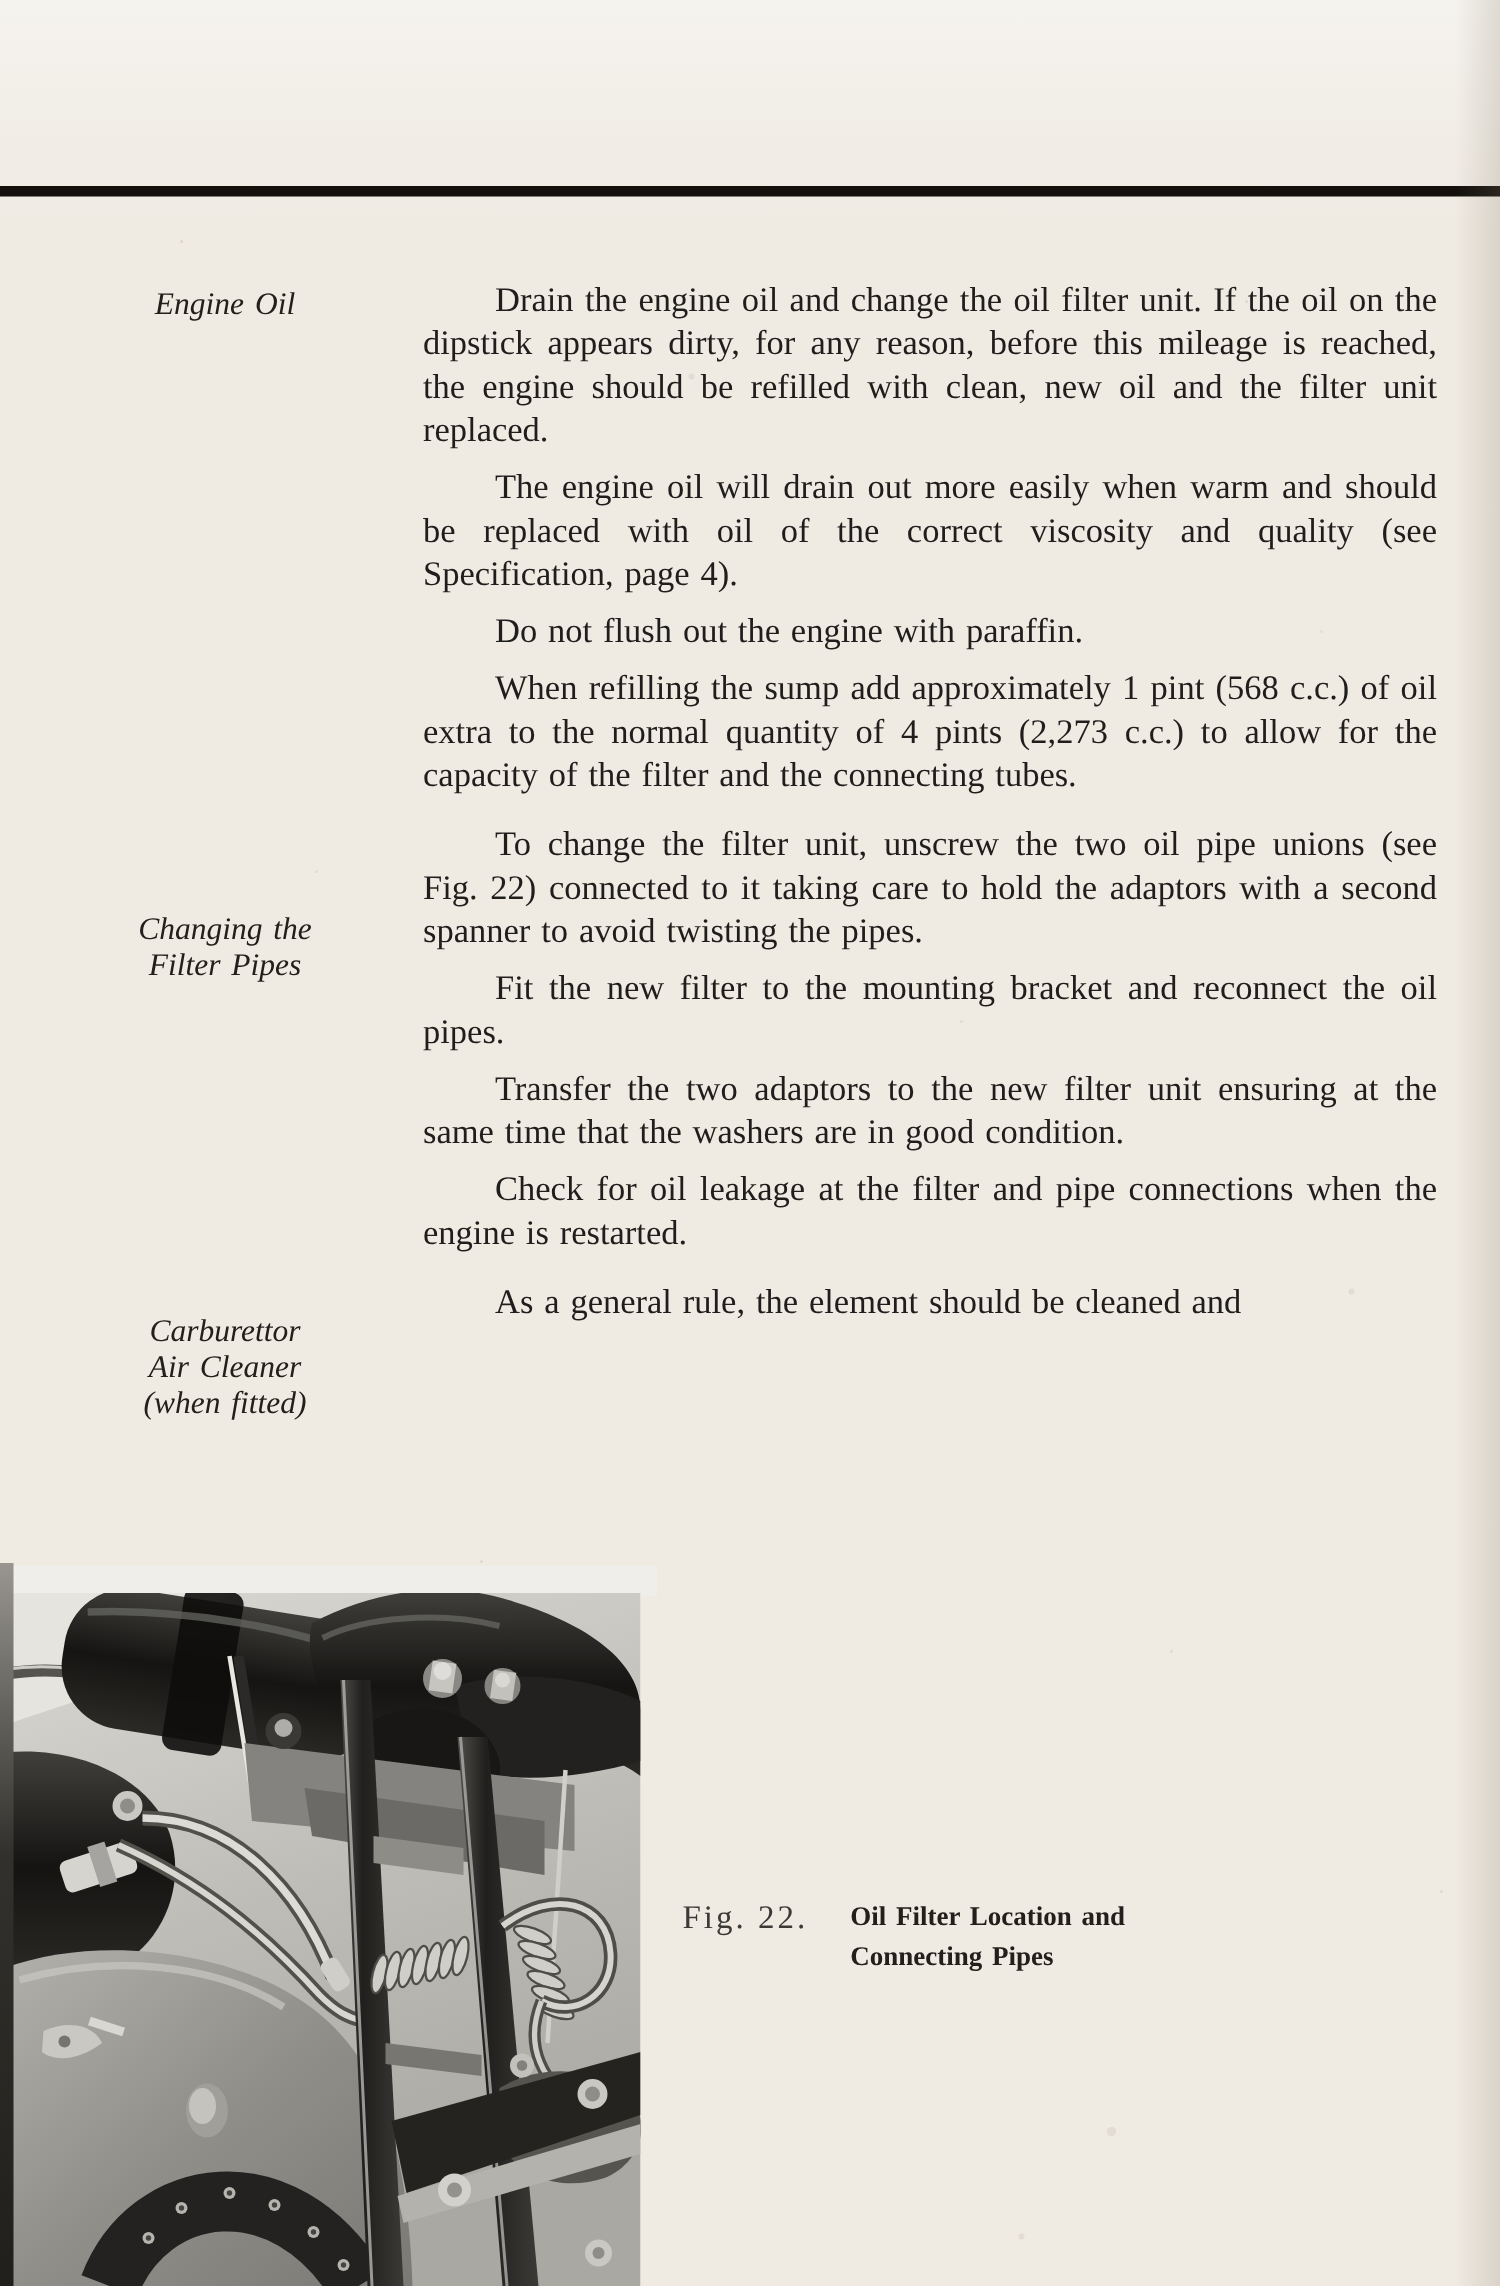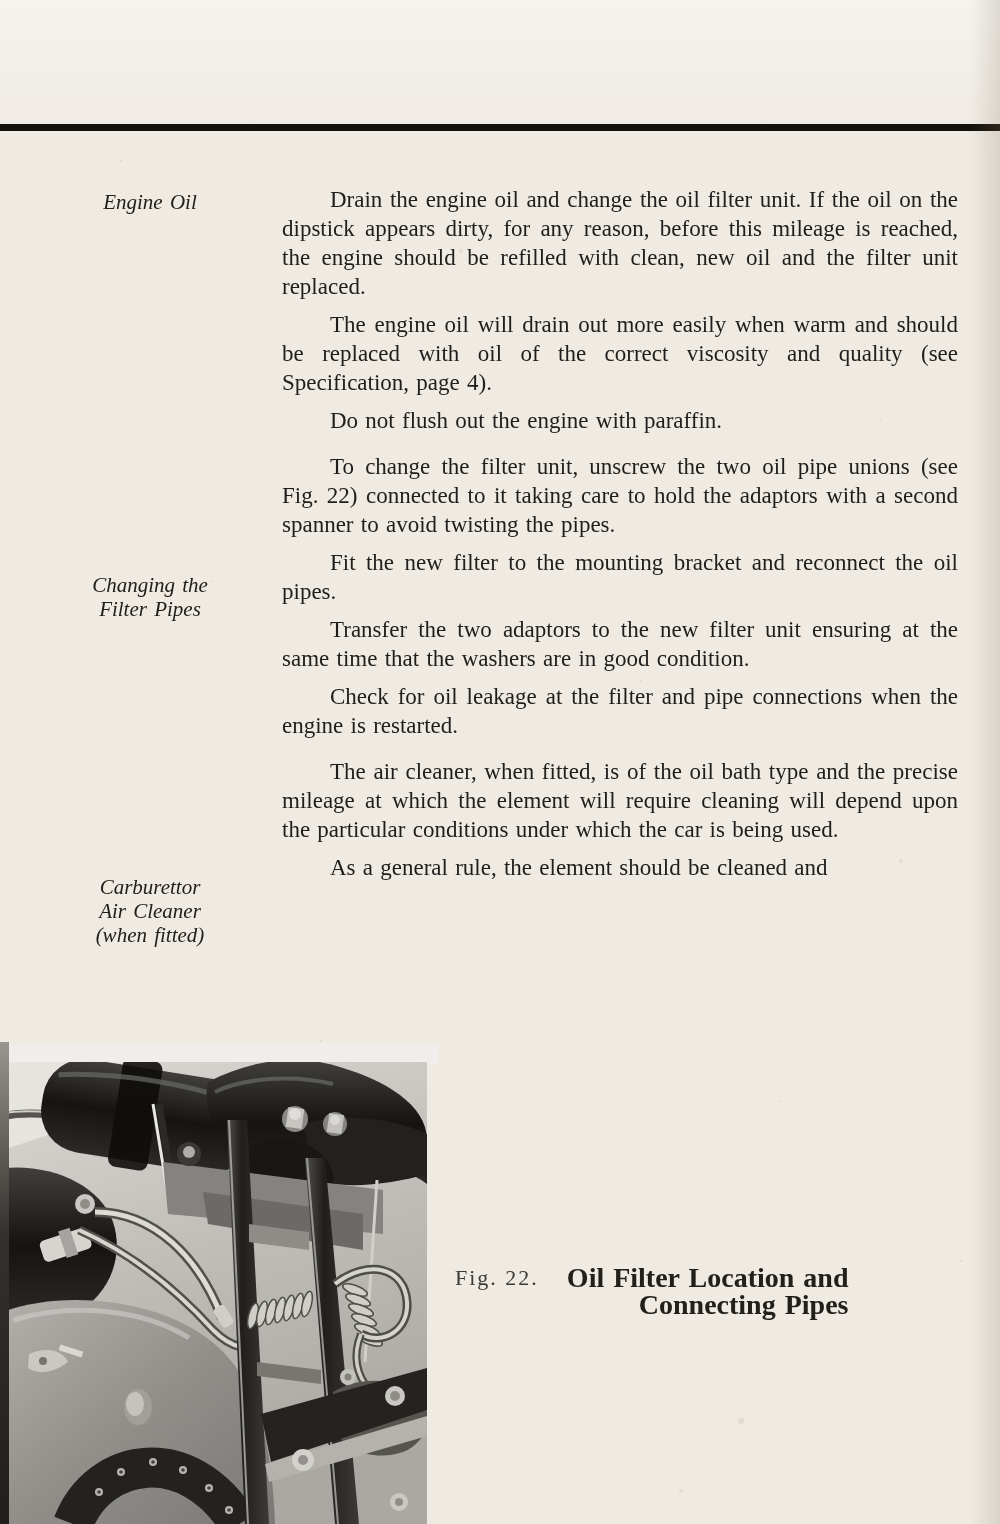--- a/index.html
+++ b/index.html
@@ -39,39 +39,39 @@
   .header-rule{
     position:absolute;left:0;top:124px;width:1000px;height:7px;
     background:#14110c;z-index:2;
   }
   .side-heading{
     position:absolute;left:50px;width:200px;z-index:2;
     font-size:21px;font-weight:normal;font-style:italic;line-height:24px;
     text-align:center;color:#23201c;word-spacing:2px;
   }
   #sh1{top:190px;}
-  #sh2{top:573px;}
+  #sh2{top:607px;}
   #sh3{top:875px;}
   .body-col{
     position:absolute;left:247px;top:185px;width:676px;z-index:2;
     font-size:23px;line-height:29px;text-align:justify;word-spacing:1.5px;margin-left:35px;
   }
   .sec{margin:0 0 17px 0;}
   .para{margin:0 0 9px 0;text-indent:48px;}
   .sec .para:last-child{margin-bottom:0;}
   .figure-caption{
     position:absolute;left:455px;top:1264px;z-index:2;
     display:flex;gap:28px;align-items:flex-start;
   }
   .fig-prefix{
     font-size:22px;letter-spacing:2px;color:#3c3a36;white-space:nowrap;
     line-height:27px;
   }
   .fig-title{
-    font-size:28px;font-weight:bold;line-height:27px;text-align:right;
+    font-size:18px;font-weight:bold;line-height:27px;text-align:left;
     color:#23201c;word-spacing:2px;
   }
   .fig-title span{display:block;}
   .photo-light-band{
     position:absolute;left:0;top:1044px;width:438px;height:20px;
     background:#f0eeea;z-index:1;
   }
   .scan-strip{
     position:absolute;left:0;top:1042px;width:9px;height:482px;z-index:3;
     background:linear-gradient(#98968f,#33312d 40%,#211f1c);
@@ -100,29 +100,29 @@
     <span style="display:block">Carburettor</span>
     <span style="display:block">Air Cleaner</span>
     <span style="display:block">(when fitted)</span>
   </div>
 
   <div class="body-col">
     <div class="sec">
       <p class="para">Drain the engine oil and change the oil filter unit.  If the oil on the dipstick appears dirty, for any reason, before this mileage is reached, the engine should be refilled with clean, new oil and the filter unit replaced.</p>
       <p class="para">The engine oil will drain out more easily when warm and should be replaced with oil of the correct viscosity and quality (see Specification, page 4).</p>
       <p class="para">Do not flush out the engine with paraffin.</p>
+      <p class="para">When refilling the sump add approximately 1 pint (568 c.c.) of oil extra to the normal quantity of 4 pints (2,273 c.c.) to allow for the capacity of the filter and the connecting tubes.</p>
     </div>
     <div class="sec">
       <p class="para">To change the filter unit, unscrew the two oil pipe unions (see Fig. 22) connected to it taking care to hold the adaptors with a second spanner to avoid twisting the pipes.</p>
       <p class="para">Fit the new filter to the mounting bracket and reconnect the oil pipes.</p>
       <p class="para">Transfer the two adaptors to the new filter unit ensuring at the same time that the washers are in good condition.</p>
       <p class="para">Check for oil leakage at the filter and pipe connections when the engine is restarted.</p>
     </div>
     <div class="sec">
-      <p class="para">The air cleaner, when fitted, is of the oil bath type and the precise mileage at which the element will require cleaning will depend upon the particular conditions under which the car is being used.</p>
       <p class="para">As a general rule, the element should be cleaned and</p>
     </div>
   </div>
 
   <div class="photo-light-band"></div>
   <div class="scan-strip"></div>
 
   <div class="photo">
     <svg viewBox="0 0 424 462" preserveAspectRatio="none">
       <defs>

